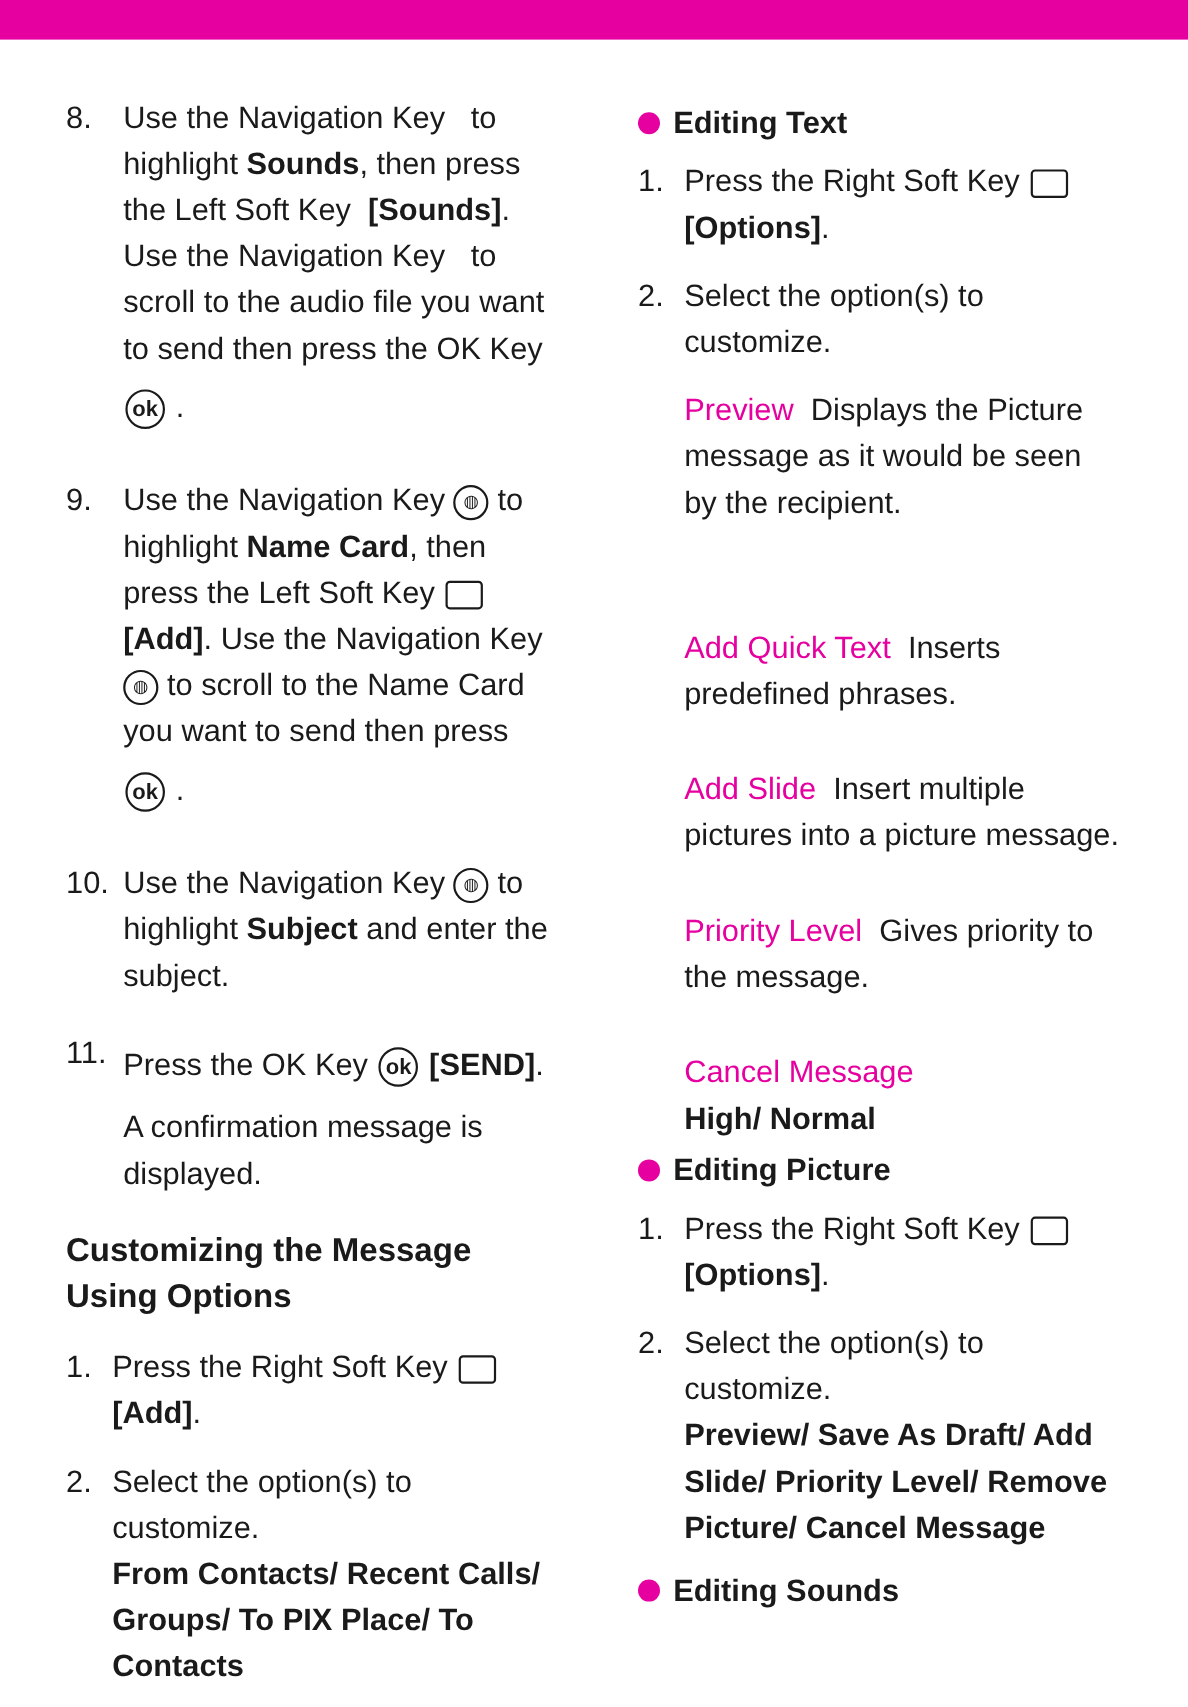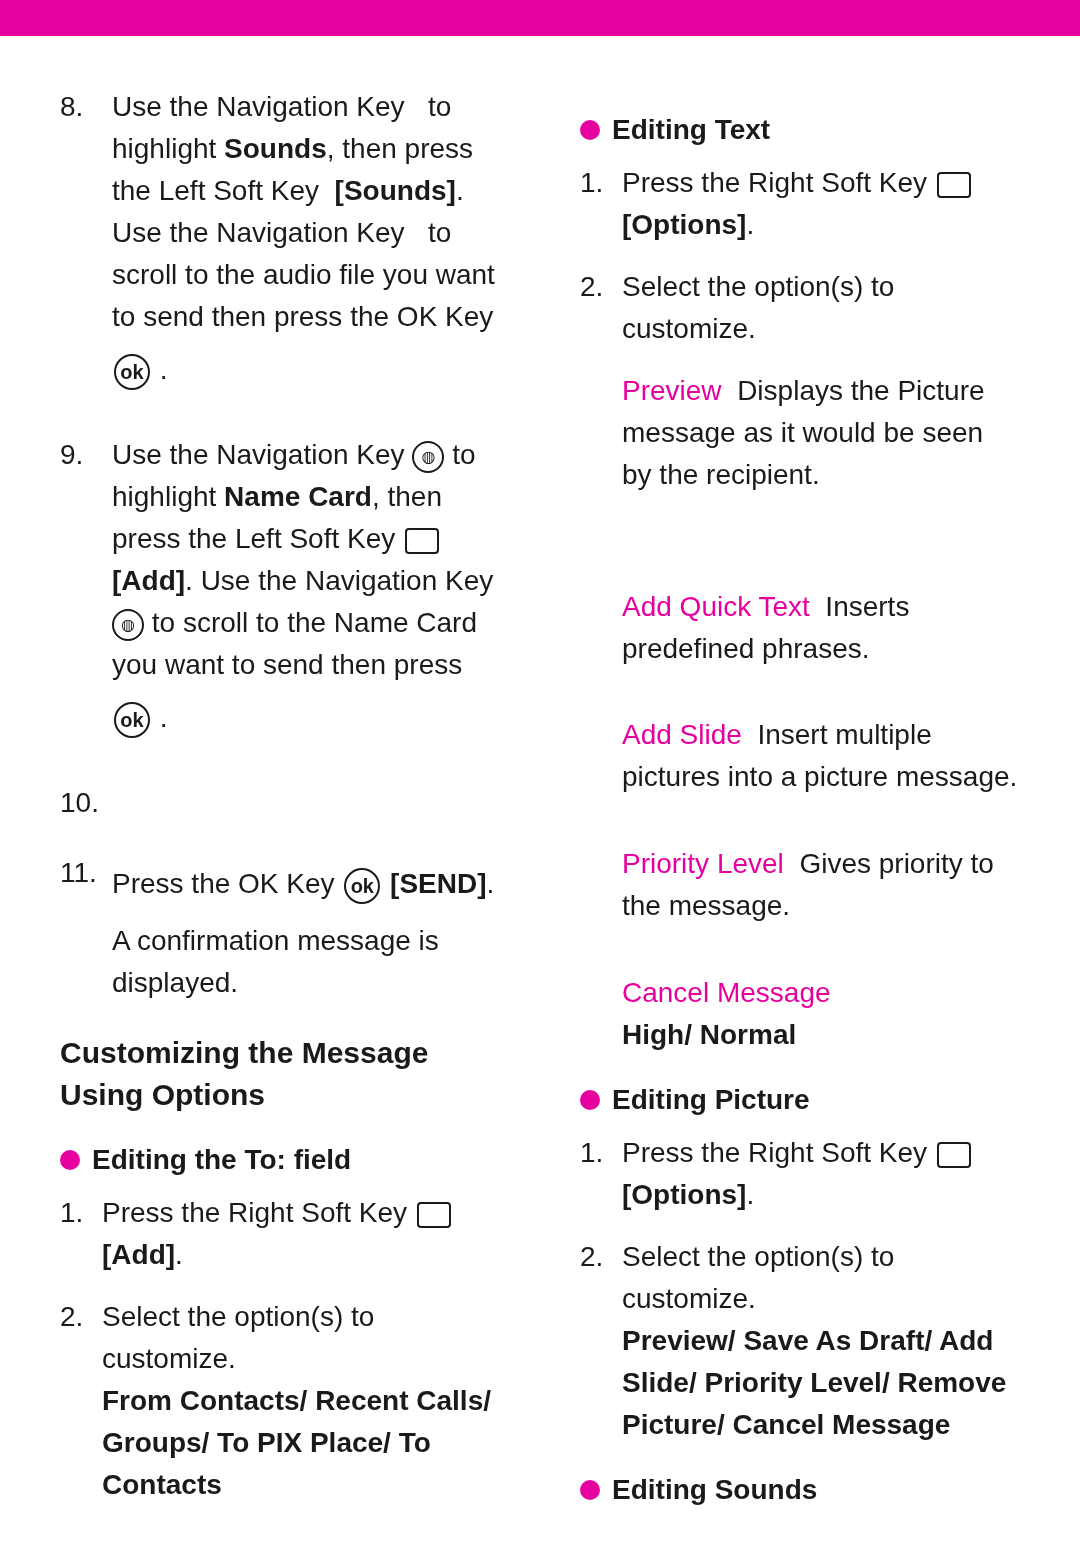--- a/index.html
+++ b/index.html
@@ -48,31 +48,31 @@
 
     .step-body {
       flex: 1;
     }
 
     p { line-height: 1.5; }
 
     .section-heading {
       font-weight: bold;
       font-size: 30px;
-      margin-bottom: 12px;
+      margin-bottom: 22px;
       line-height: 1.4;
     }
 
     .bullet-heading {
       display: flex;
       align-items: center;
       font-weight: bold;
       font-size: 28px;
       margin-bottom: 16px;
-      margin-top: 28px;
+      margin-top: 10px;
     }
 
     .bullet-dot {
       width: 20px;
       height: 20px;
       background: #e600a0;
       border-radius: 50%;
       display: inline-block;
       margin-right: 12px;
       flex-shrink: 0;
@@ -147,37 +147,36 @@
 
     <div class="step-item">
       <div class="step-num">9.</div>
       <div class="step-body">
         <p>Use the Navigation Key <span style="display:inline-block;width:32px;height:32px;border:2.5px solid #1a1a1a;border-radius:50%;vertical-align:middle;text-align:center;line-height:28px;font-size:16px;">◍</span> to highlight <strong>Name Card</strong>, then press the Left Soft Key <span class="soft-key-icon"></span> <strong>[Add]</strong>. Use the Navigation Key <span style="display:inline-block;width:32px;height:32px;border:2.5px solid #1a1a1a;border-radius:50%;vertical-align:middle;text-align:center;line-height:28px;font-size:16px;">◍</span> to scroll to the Name Card you want to send then press <span class="ok-icon">ok</span> .</p>
       </div>
     </div>
 
     <div class="step-item">
       <div class="step-num">10.</div>
+      <div class="step-body">
+        <p>Use the Navigation Key <span style="display:inline-block;width:32px;height:32px;border:2.5px solid #1a1a1a;border-radius:50%;vertical-align:middle;text-align:center;line-height:28px;font-size:16px;">◍</span> to highlight <strong>Subject</strong> and enter the subject.</p>
+      </div>
     </div>
 
     <div class="step-item">
       <div class="step-num">11.</div>
       <div class="step-body">
         <p>Press the OK Key <span class="ok-icon">ok</span> <strong>[SEND]</strong>. A confirmation message is displayed.</p>
       </div>
     </div>
 
     <div class="section-heading">
       <span>Customizing the Message Using Options</span>
     </div>
 
-    <div class="bullet-heading">
-      <span class="bullet-dot"></span>
-      <span>Editing the To: field</span>
-    </div>
 
     <div class="sub-step">
       <div class="sub-num">1.</div>
       <div class="sub-body">
         <p>Press the Right Soft Key <span class="soft-key-icon"></span> <strong>[Add]</strong>.</p>
       </div>
     </div>
 
     <div class="sub-step">
       <div class="sub-num">2.</div>

